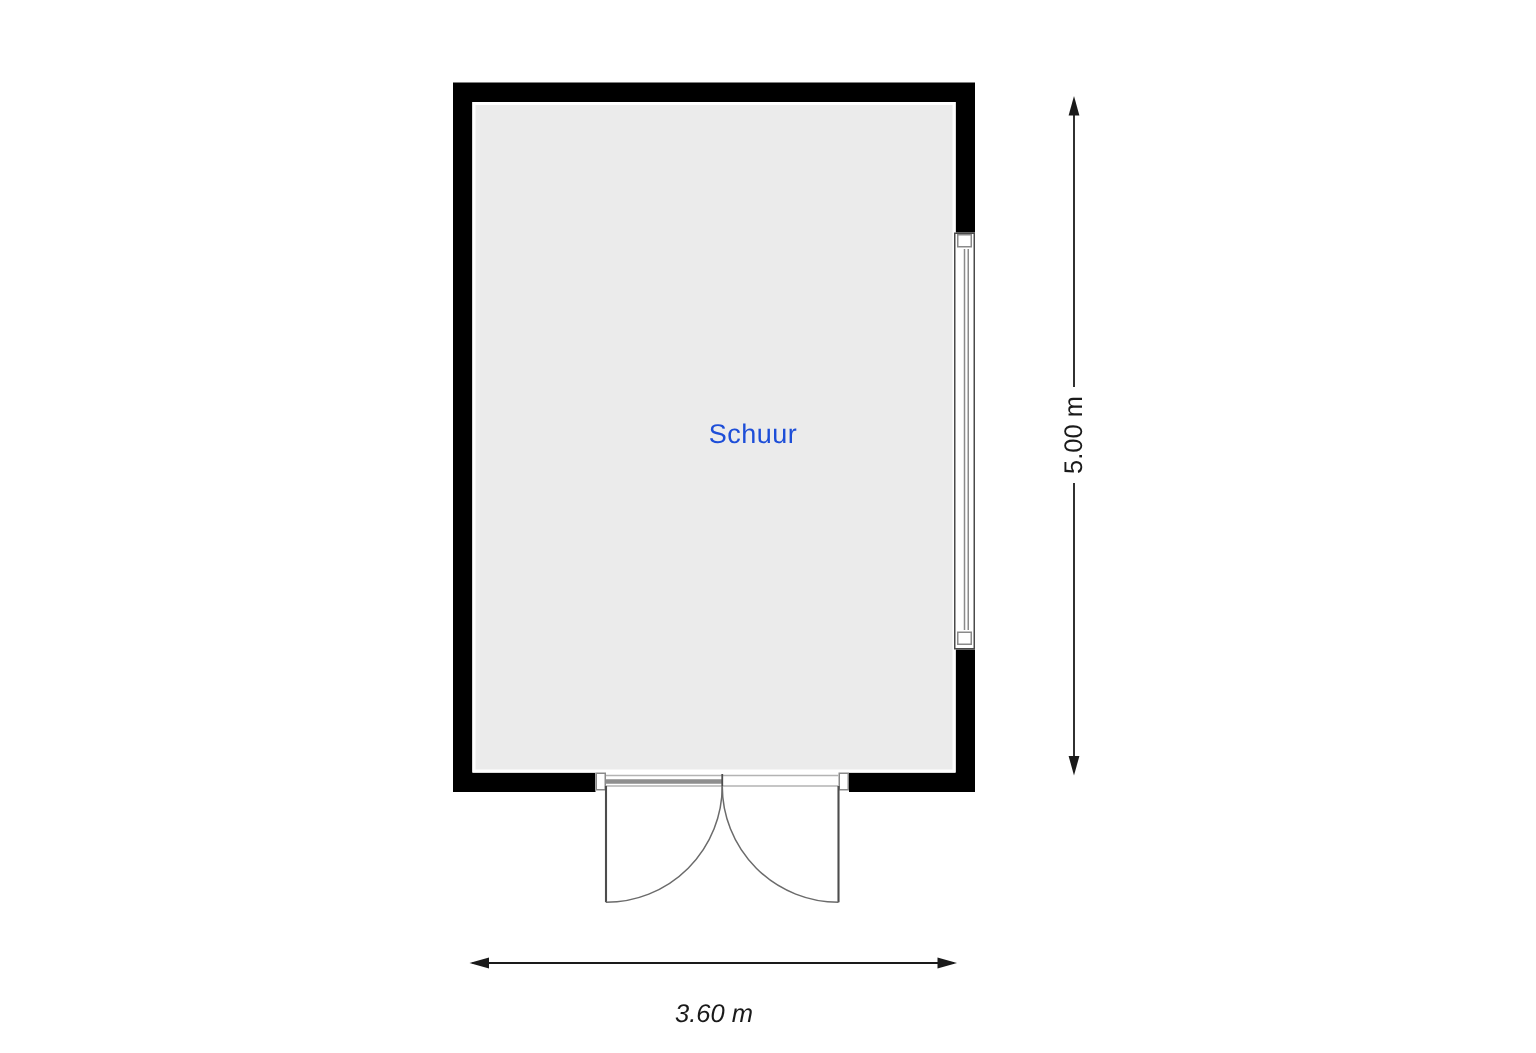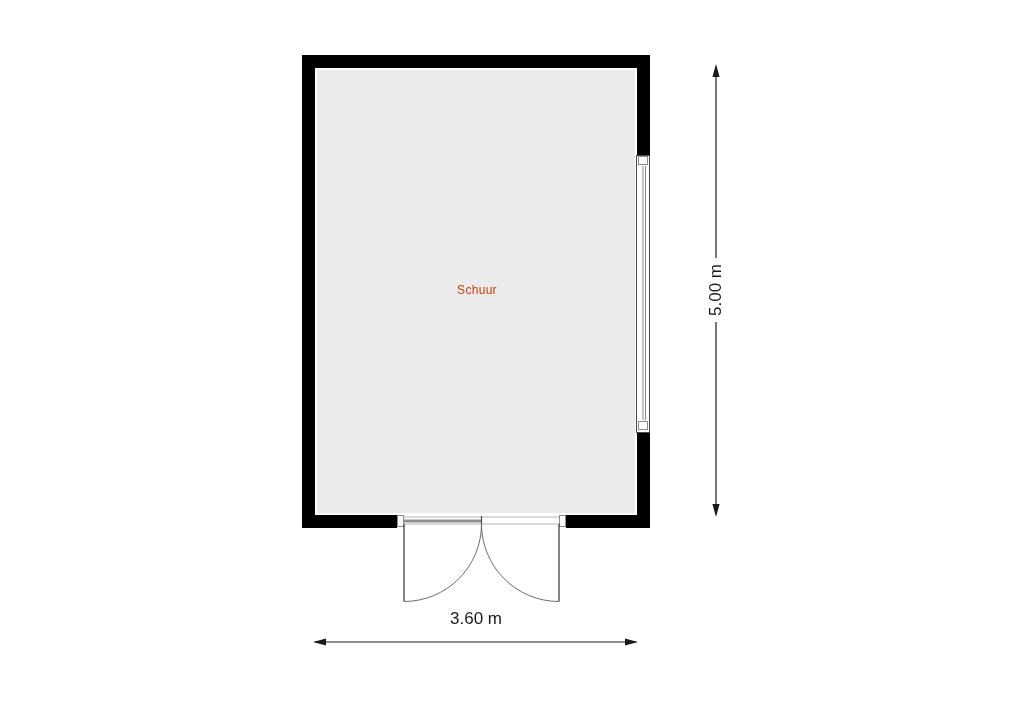--- a/index.html
+++ b/index.html
@@ -64,41 +64,41 @@
   .door-jamb.left{left:397px;}
   .door-jamb.right{left:559px;}
   
   .overlay{
     position:absolute;left:0;top:0;width:1024px;height:702px;
     pointer-events:none;
   }
   
   .room-label{
     position:absolute;
-    left:477px;top:290px;
+    left:502px;top:290px;
     transform:translate(-50%,-50%);
-    font-size:12px;
-    color:#c2410c;
+    font-size:18px;
+    color:#1d4ed8;
     letter-spacing:.3px;
     white-space:nowrap;
   }
   .dim-label{
     position:absolute;
     display:flex;align-items:center;justify-content:center;
     background:#ffffff;
     color:var(--c-dim);
     font-size:17px;
     white-space:nowrap;
   }
   .dim-label.height{
     left:684px;top:258px;width:64px;height:64px;
     transform:rotate(-90deg);
   }
   .dim-label.width{
-    left:440px;top:606px;width:72px;height:26px;
+    left:440px;top:663px;width:72px;height:26px;font-style:italic;
   }
 </style>
 </head>
 <body>
 
 <div class="page">
 
   <div class="wall-rect">
     <div class="room-floor"></div>
   </div>

